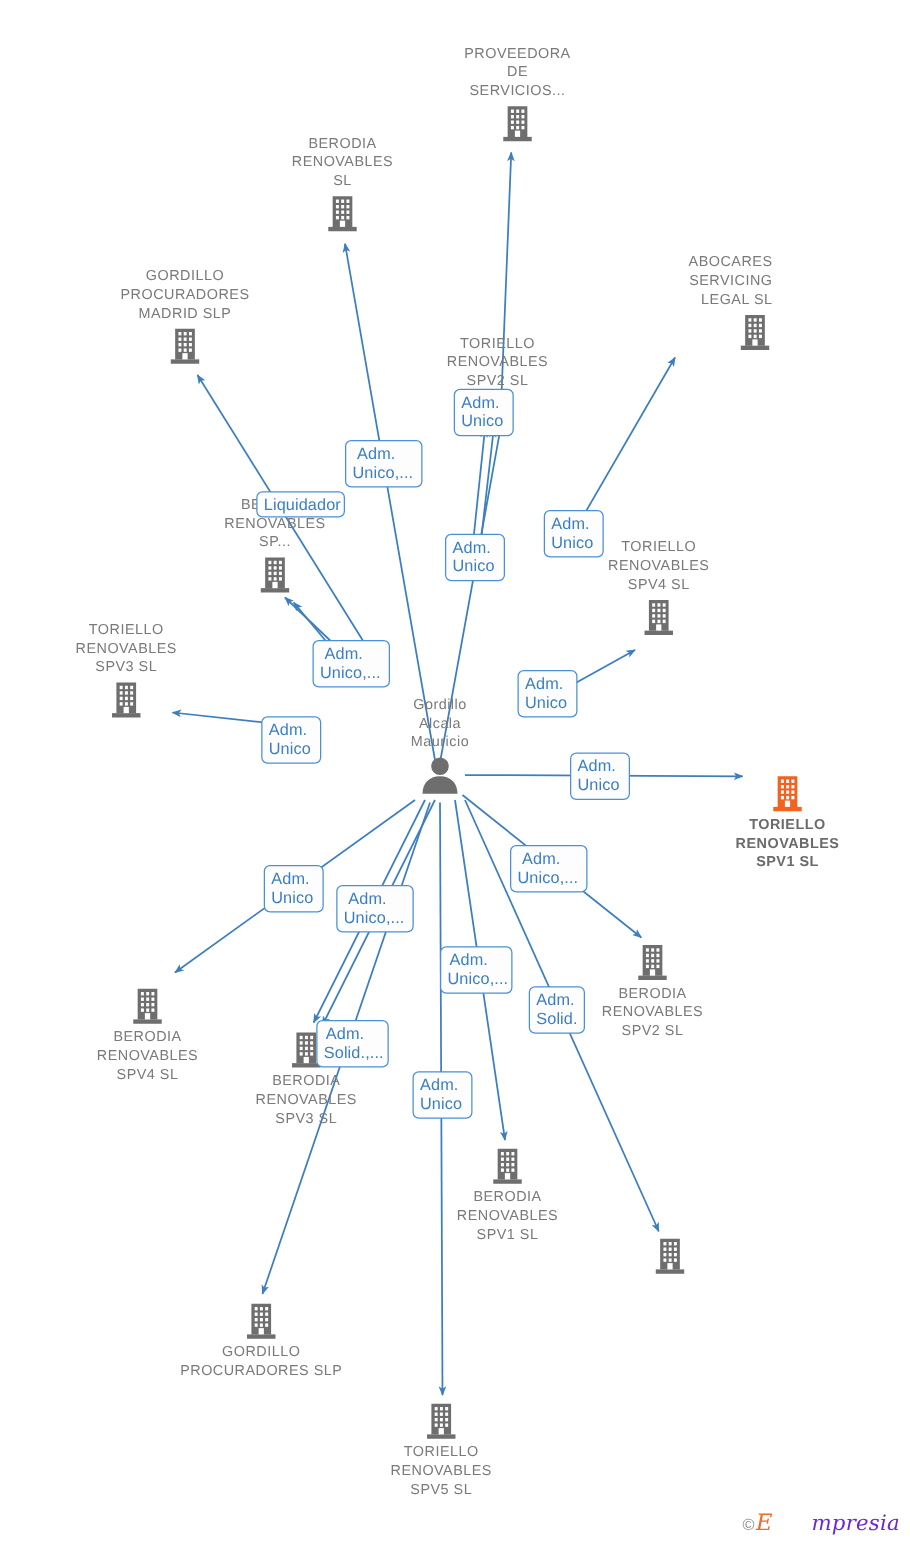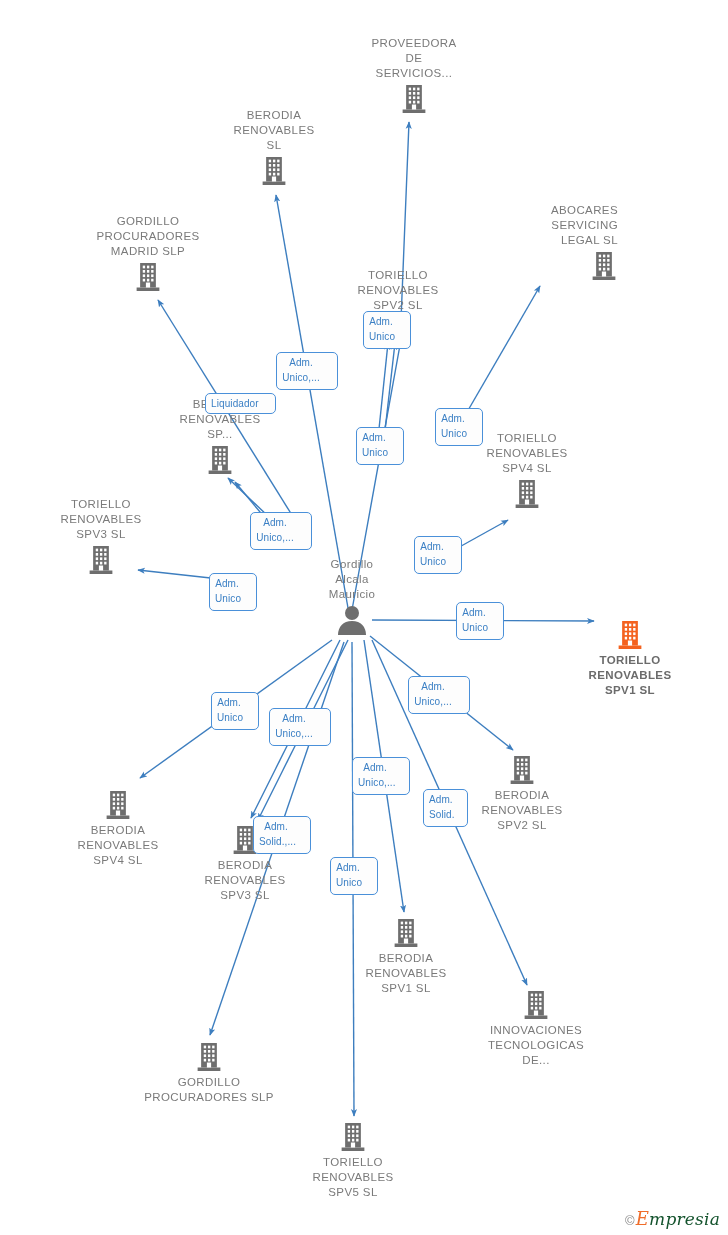--- a/index.html
+++ b/index.html
@@ -54,21 +54,21 @@
   .node.label-above .node-label { margin-bottom: 2px; }
   .node.label-below .node-label { margin-top: 2px; }
 
   .badge {
     position: absolute;
     box-sizing: border-box;
     border: 1.3px solid #4a90d9;
     border-radius: 5px;
     background: #fdfdfd;
     color: #3a7fc4;
-    font-size: 10px;
+    font-size: 13px;
     line-height: 14.5px;
     text-align: center;
     padding: 3px 17px 4px 5px;
     white-space: pre-line;
     letter-spacing: 0.1px;
   }
   .footer {
     position: absolute;
     right: 8px;
     bottom: 6px;
@@ -76,24 +76,25 @@
     color: #5a6b7a;
     letter-spacing: 0.2px;
   }
   .footer .brand-e {
     color: #ef6c2a;
     font-family: "DejaVu Serif", serif;
     font-style: italic;
     font-size: 18px;
   }
   .footer .brand-rest {
-    color: #14532d;
+    color: #6d28d9;
     font-family: "DejaVu Serif", serif;
     font-style: italic;
     font-size: 17px;
+    margin-left: 31px;
   }
   .footer .copy {
     color: #8a8a8a;
     font-size: 13px;
     margin-right: 1px;
   }
 </style>
 </head>
 <body>
 
@@ -426,23 +427,20 @@
             <rect x="14.8" y="10" width="2.7" height="3.1" fill="#ffffff"></rect>
             <rect x="19.6" y="10" width="2.7" height="3.1" fill="#ffffff"></rect>
             <rect x="10" y="15" width="2.7" height="3.1" fill="#ffffff"></rect>
             <rect x="14.8" y="15" width="2.7" height="3.1" fill="#ffffff"></rect>
             <rect x="19.6" y="15" width="2.7" height="3.1" fill="#ffffff"></rect>
             <rect x="10" y="20" width="2.7" height="3.1" fill="#ffffff"></rect>
             <rect x="14.8" y="20" width="2.7" height="3.1" fill="#ffffff"></rect>
             <rect x="19.6" y="20" width="2.7" height="3.1" fill="#ffffff"></rect>
             <rect x="13.6" y="24.3" width="4.8" height="5.7" fill="#ffffff"></rect>
           </svg></span>
-        <span class="node-label">INNOVACIONES
-TECNOLOGICAS
-DE...</span>
       </div>
       <div class="node label-below" style="top: 1041px; left: 209px;">
         <span class="icon-wrap"><svg width="28" height="32" viewBox="0 0 32 36">
             <path d="M7 2 H25 V30 H7 Z" fill="#6e6e6e"></path>
             <rect x="3" y="30" width="26" height="4" fill="#6e6e6e"></rect>
             <rect x="10" y="5" width="2.7" height="3.1" fill="#ffffff"></rect>
             <rect x="14.8" y="5" width="2.7" height="3.1" fill="#ffffff"></rect>
             <rect x="19.6" y="5" width="2.7" height="3.1" fill="#ffffff"></rect>
             <rect x="10" y="10" width="2.7" height="3.1" fill="#ffffff"></rect>
             <rect x="14.8" y="10" width="2.7" height="3.1" fill="#ffffff"></rect>

